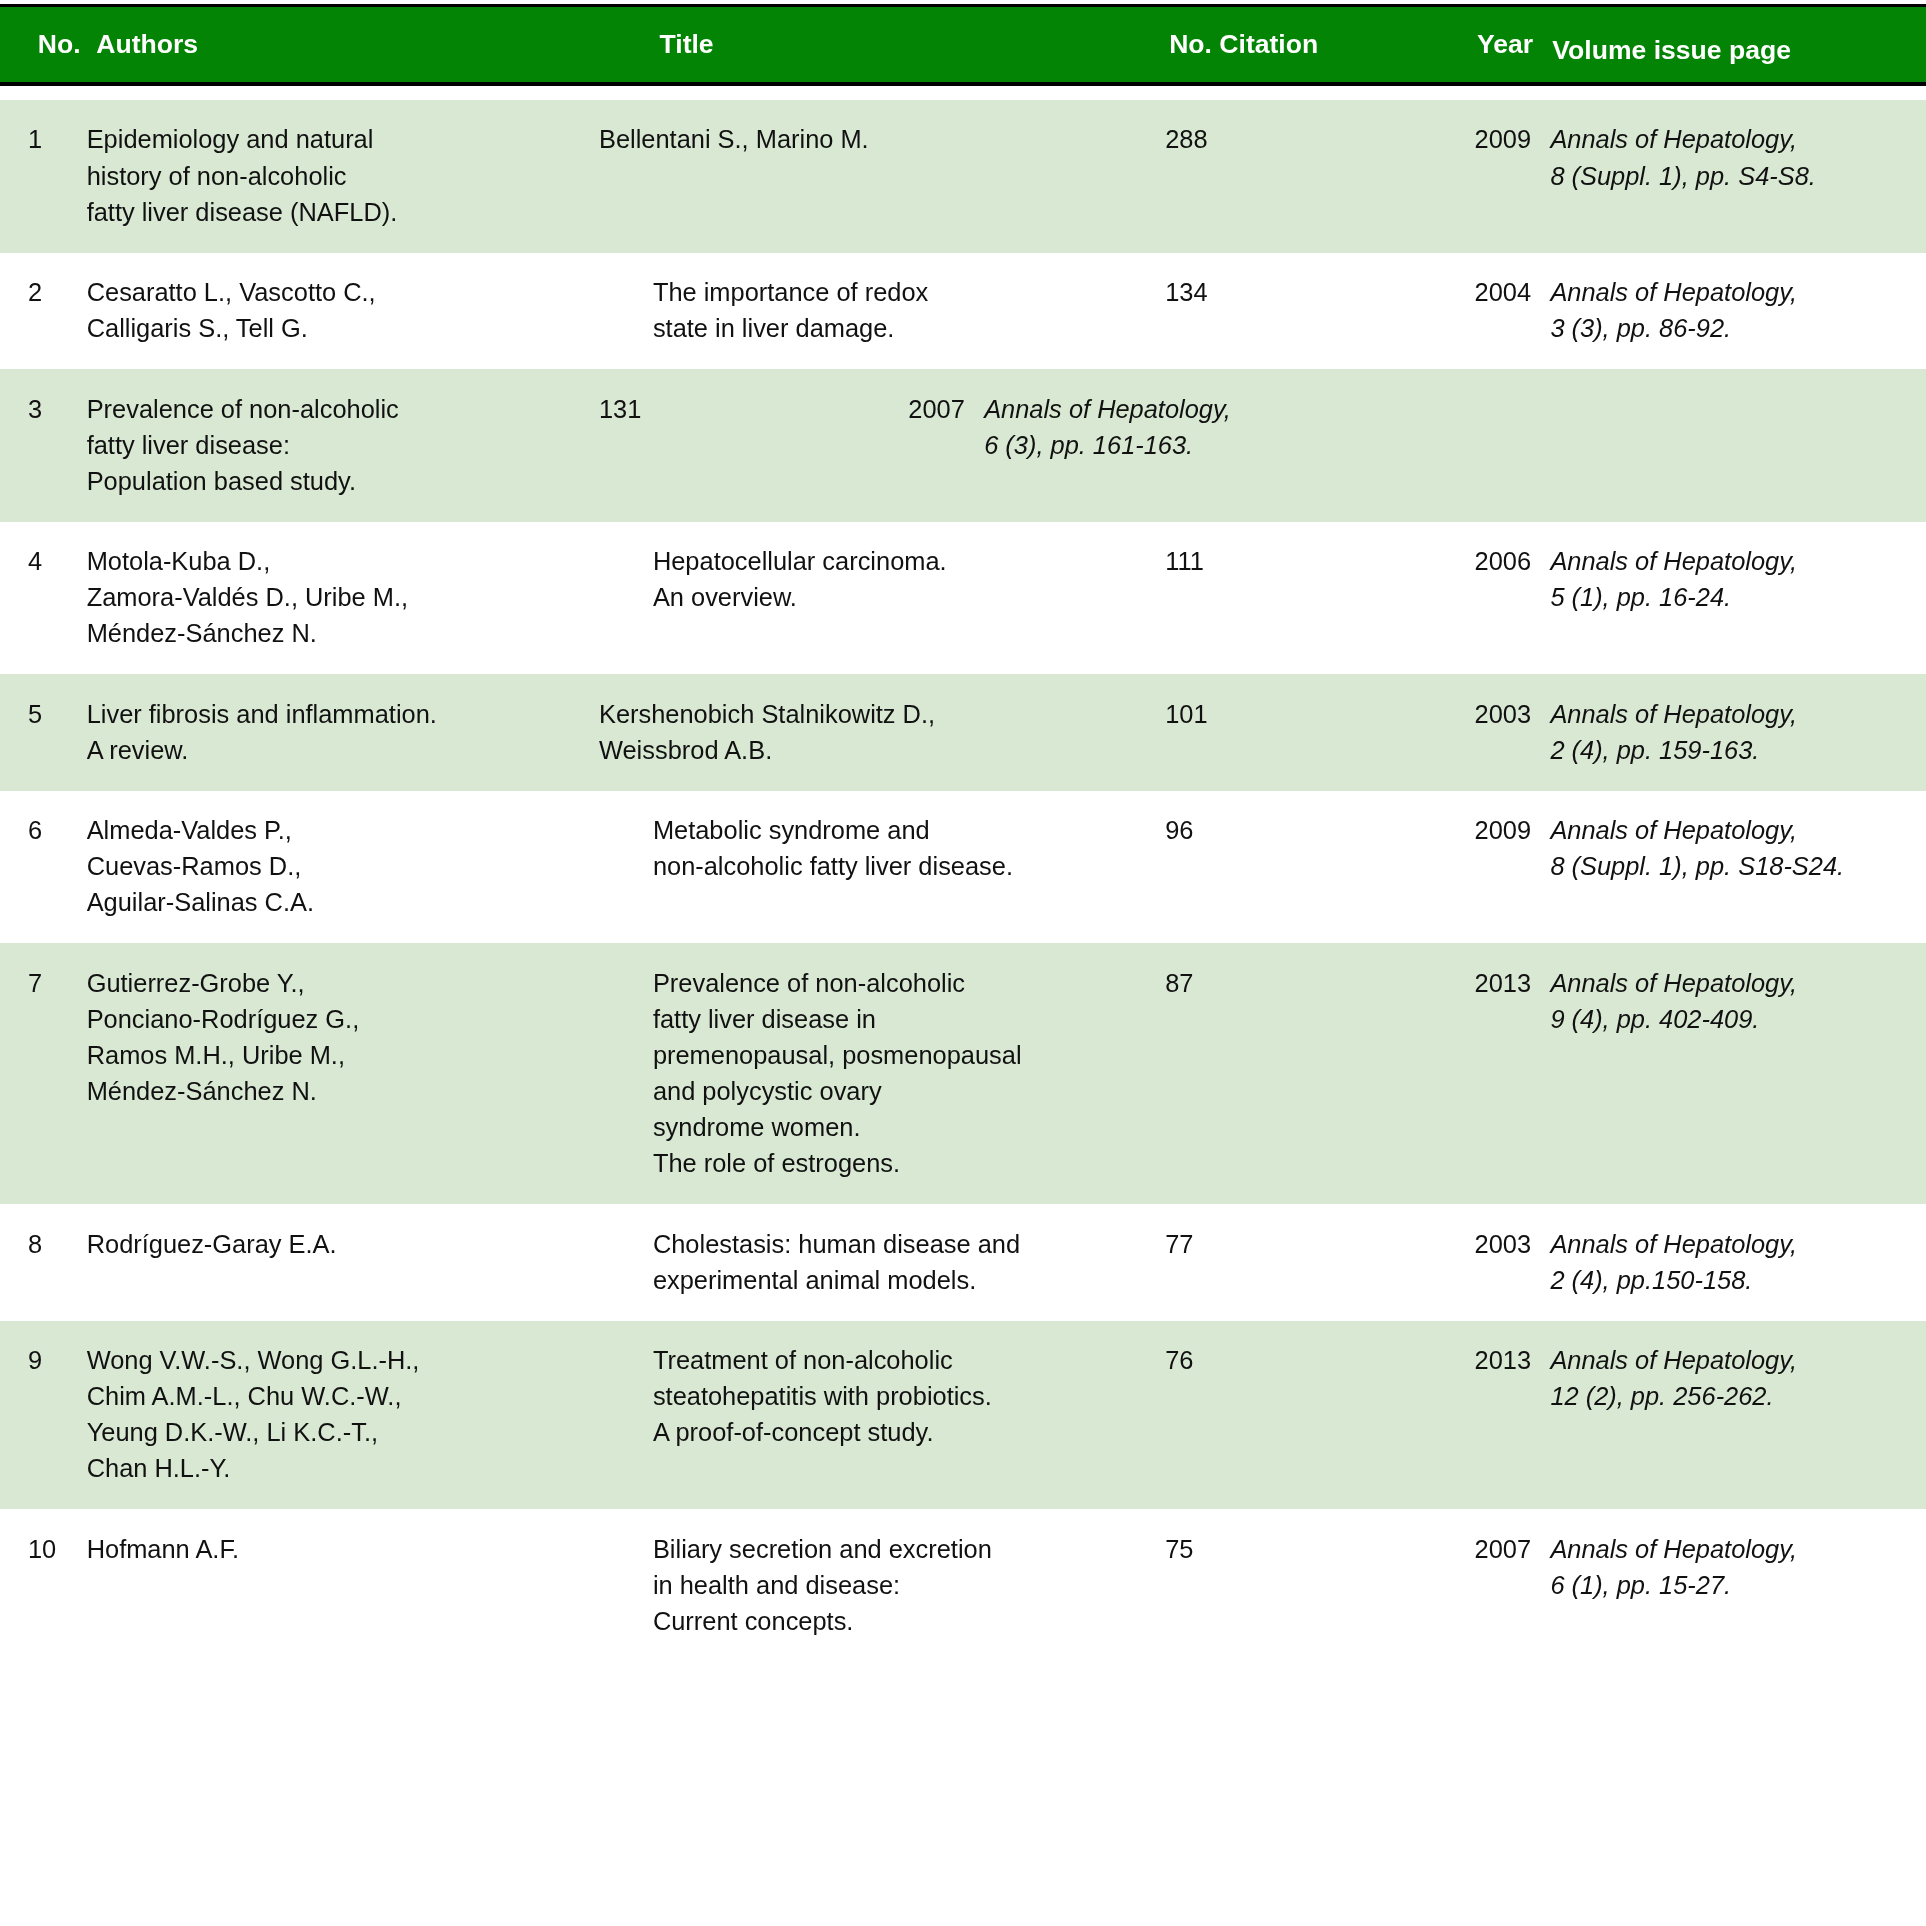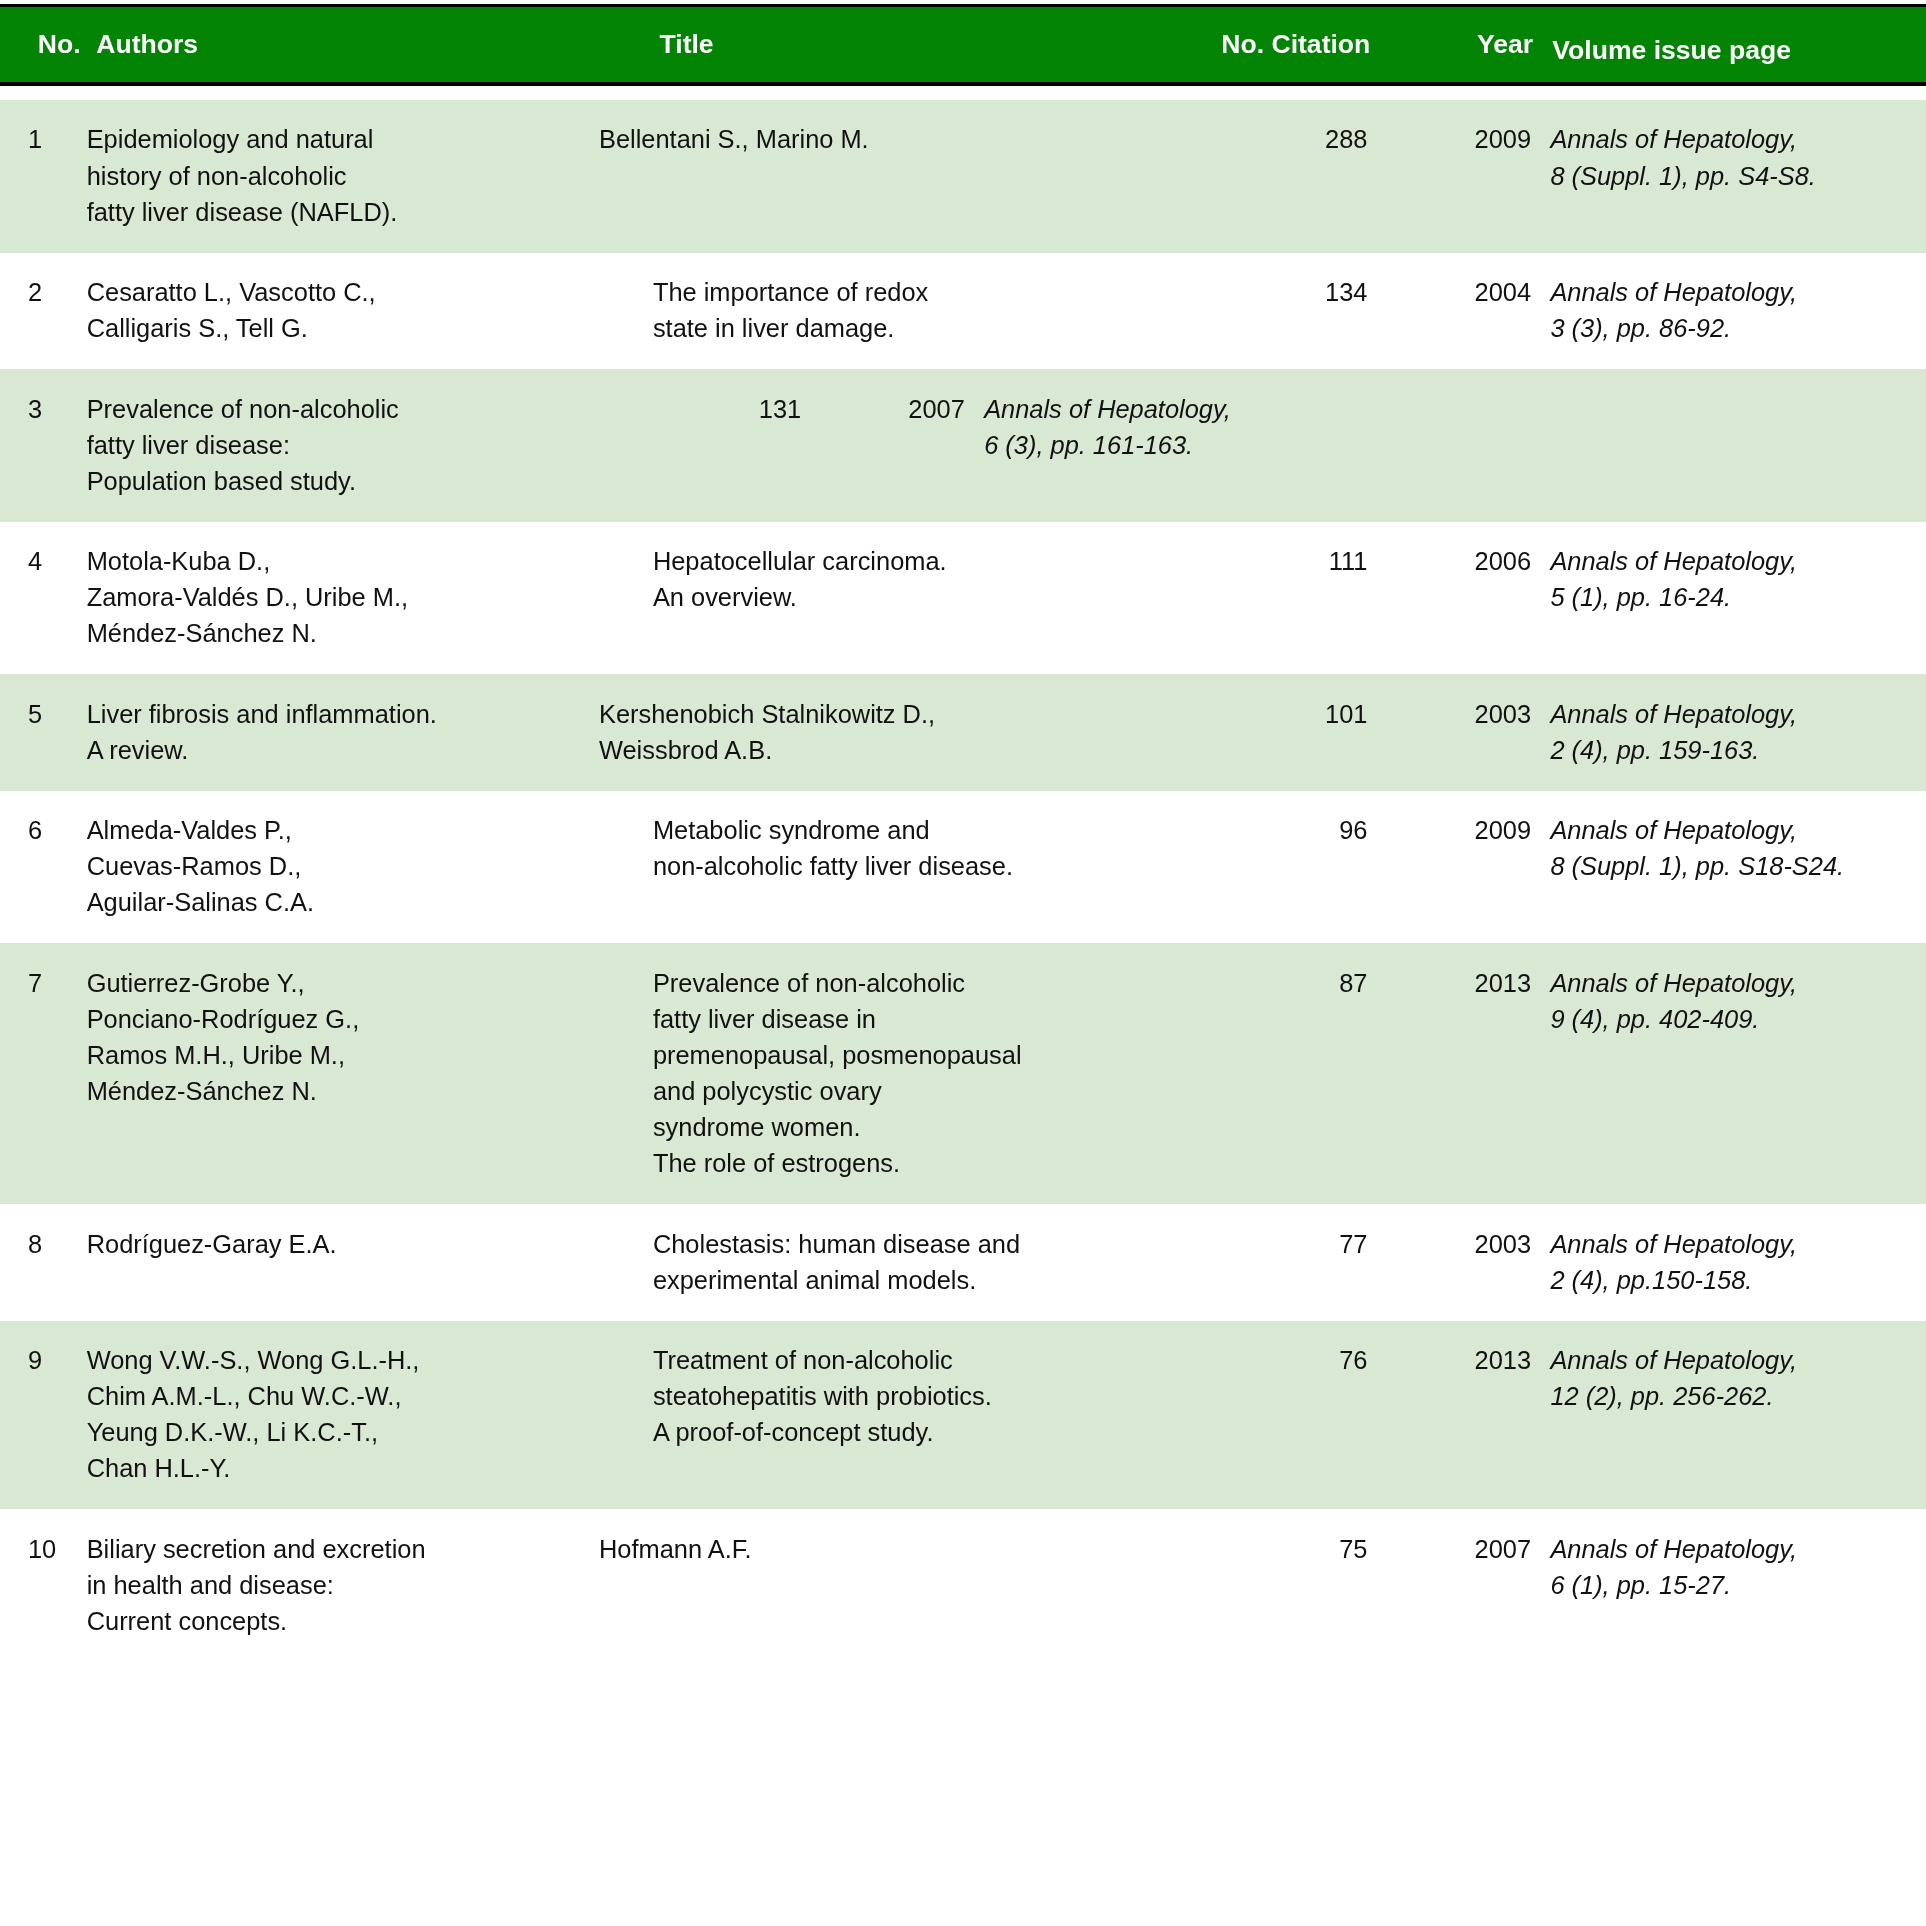--- a/index.html
+++ b/index.html
@@ -37,21 +37,21 @@
     line-height: 1.42;
   }
   .row-green { background: var(--row-alt-bg, #d9e8d3); }
   .row-white { background: var(--row-bg, #ffffff); }
 
   .cell { white-space: pre-line; }
 
   .col-no      { flex: 0 0 4.5%;  padding-left: 1.45%; }
   .col-authors { flex: 0 0 29.4%; padding-right: 1%; }
   .col-title   { flex: 0 0 26.6%; padding-right: 1%; }
-  .col-cit     { flex: 0 0 10.5%; text-align: right; }
+  .col-cit     { flex: 0 0 10.5%; text-align: left; }
   .col-year    { flex: 0 0 8.5%;  text-align: right; }
   .col-vol     { flex: 1 1 auto;  padding-left: 1%; padding-right: 1.5%; font-style: italic; }
 </style>
 </head>
 <body>
 
 <div class="page">
   <div class="strip-white"></div>
   <div class="divider"></div>
 
@@ -179,24 +179,24 @@
 steatohepatitis with probiotics.
 A proof-of-concept study.</div>
     <div class="cell col-cit">76</div>
     <div class="cell col-year">2013</div>
     <div class="cell col-vol">Annals of Hepatology,
 12 (2), pp. 256-262.</div>
   </div>
 
   <div class="row row-white">
     <div class="cell col-no">10</div>
+    <div class="cell col-authors">Hofmann A.F.</div>
     <div class="cell col-title">Biliary secretion and excretion
 in health and disease:
 Current concepts.</div>
-    <div class="cell col-authors">Hofmann A.F.</div>
     <div class="cell col-cit">75</div>
     <div class="cell col-year">2007</div>
     <div class="cell col-vol">Annals of Hepatology,
 6 (1), pp. 15-27.</div>
   </div>
 </div>
 </div>
 
 
 </body></html>

